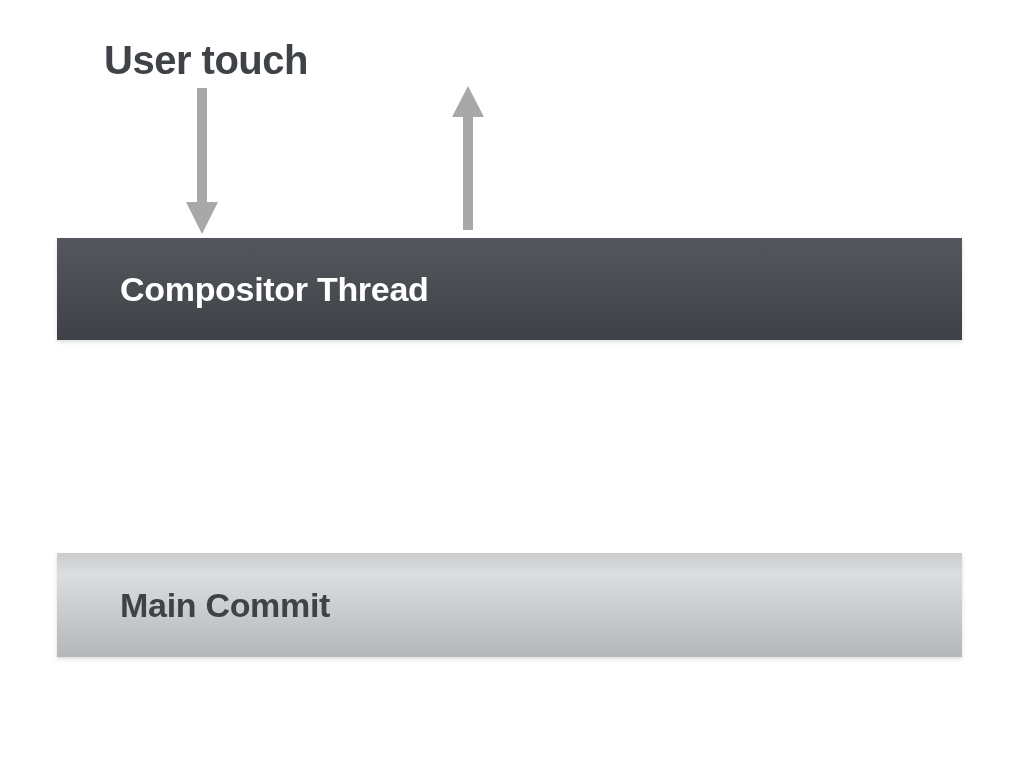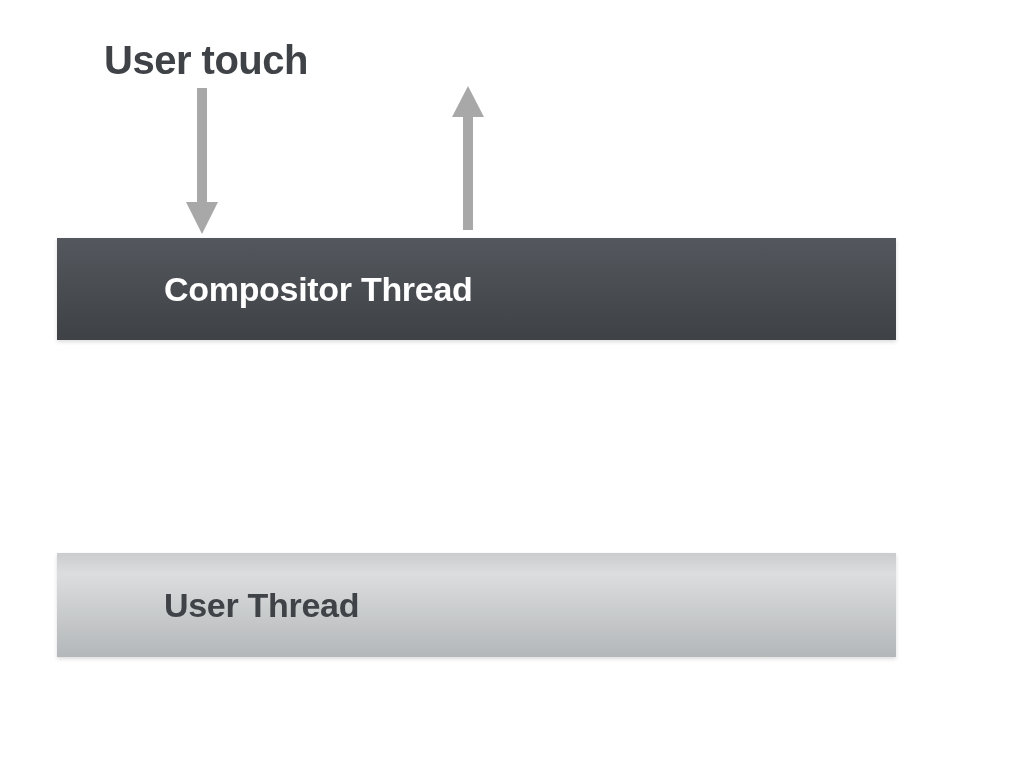--- a/index.html
+++ b/index.html
@@ -33,25 +33,24 @@
   .arrow {
     position: absolute;
     display: block;
   }
   #arrow-down { left: 184px; top: 88px; }
   #arrow-up   { left: 450px; top: 86px; }
 
   .bar {
     position: absolute;
     left: 57px;
-    width: 795px;
+    width: 905px;
     display: flex;
     align-items: center;
     box-shadow: 0 2px 4px rgba(0,0,0,0.14);
-    padding-left: 44px;
   }
   .bar-label {
     padding-left: 63px;
     font-size: 34px;
     font-weight: bold;
     letter-spacing: -0.3px;
     white-space: nowrap;
   }
   #bar-compositor {
     top: 238px;
@@ -91,16 +90,16 @@
   <svg class="arrow" id="arrow-up" width="36" height="144" viewBox="0 0 36 144">
     <polygon points="18,0 34,31 2,31" fill="#a8a8a8"></polygon>
     <rect x="13" y="29" width="10" height="115" fill="#a8a8a8"></rect>
   </svg>
 
   <div class="bar" id="bar-compositor">
     <span class="bar-label">Compositor Thread</span>
   </div>
 
   <div class="bar" id="bar-main">
-    <span class="bar-label">User Thread</span>
+    <span class="bar-label">Main Commit</span>
   </div>
 
 </div>
 
 </body></html>

